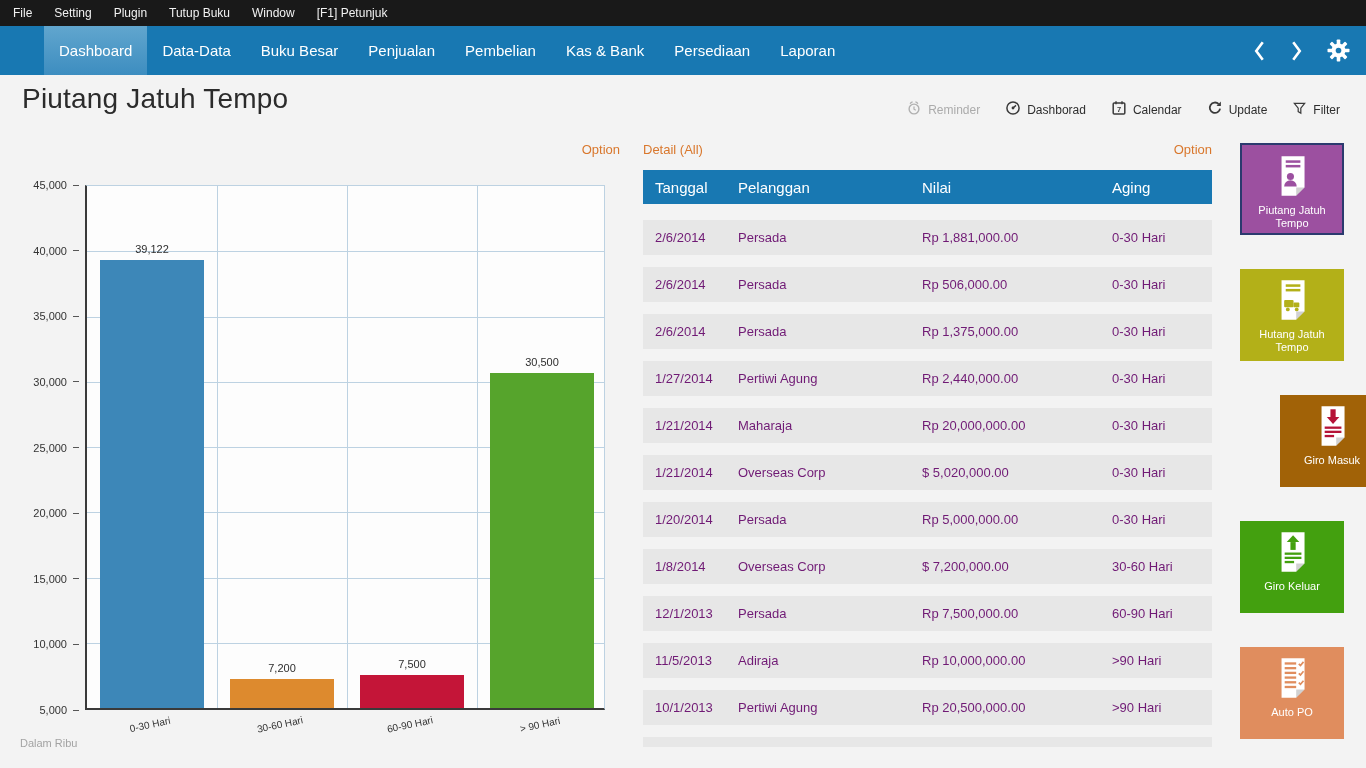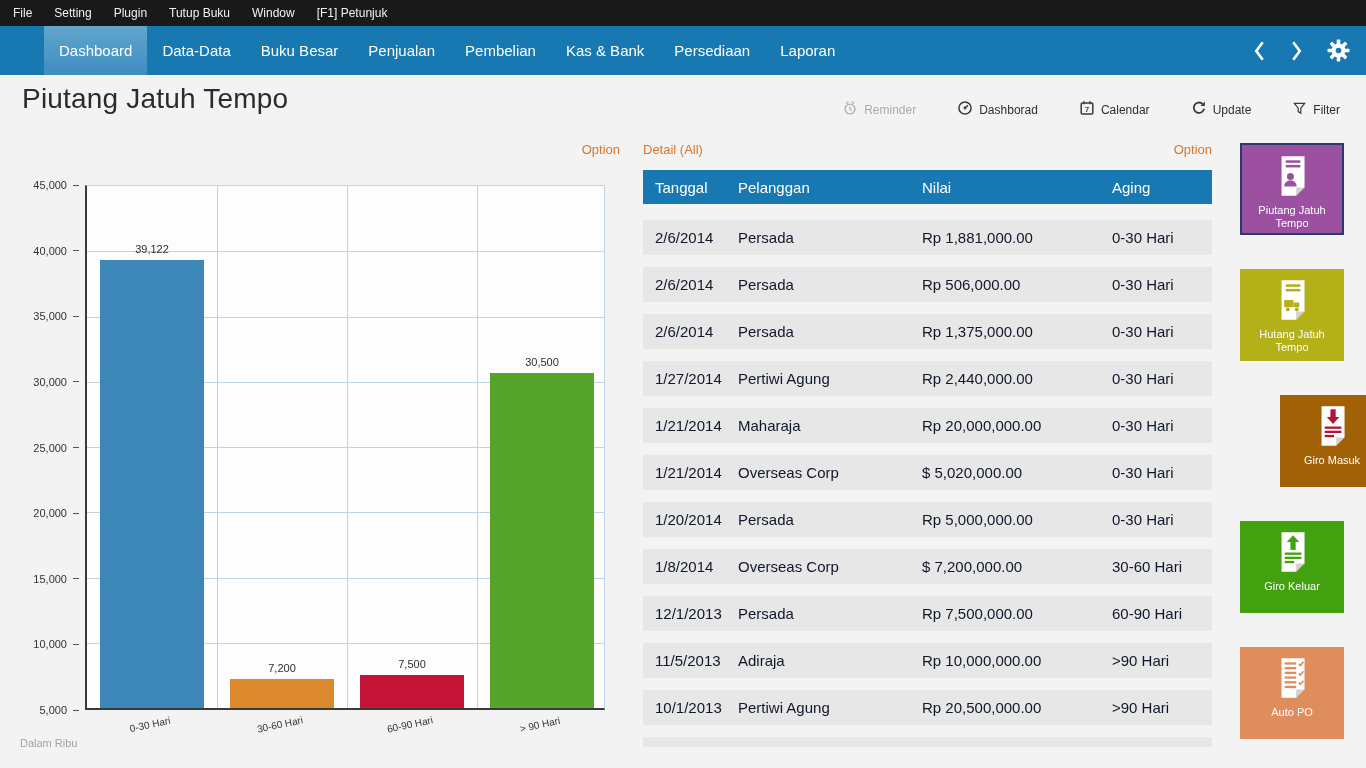--- a/index.html
+++ b/index.html
@@ -18,21 +18,21 @@
   .navbar { height:49px; background:#1878b2; display:flex; align-items:stretch; position:relative;padding-left:44px; }
   .tab { color:#fff; font-size:15px; display:flex; align-items:center; padding:0 15px; cursor:default; }
   .tab.active { background:linear-gradient(180deg,#61a6ce 0%, #3d8dc0 100%); }
   .nav-right { position:absolute; right:16px; top:0; height:100%; display:flex; align-items:center; gap:24px; }
   .nav-ico { display:flex; align-items:center; }
 
   
   .page { position:relative; width:1366px; height:693px; background:#f3f3f3; }
   .page-title { position:absolute; left:22px; top:8px; font-size:28px; font-weight:300; color:#2b2b2b; letter-spacing:.2px; }
 
-  .actions { position:absolute; top:25px; right:26px; display:flex; gap:41px; align-items:center; }
+  .actions { position:absolute; top:25px; right:26px; display:flex; gap:25px; align-items:center; }
   .action { display:flex; align-items:center; gap:6px; font-size:12px; color:#2e2e2e; }
   .action.disabled { color:#ababab; }
 
   .opt-link { color:#d9772c; font-size:13px; }
 
   
   .chart-option { position:absolute; top:67px; left:450px; width:170px; text-align:right; }
   .plot { position:absolute; left:85px; top:110px; width:520px; height:525px; background:#fdfdfd;
           border-left:2px solid #3a3a3a; border-bottom:2px solid #3a3a3a;
           border-top:1px solid #bdd2e2; border-right:1px solid #bdd2e2; }
@@ -47,21 +47,21 @@
   .x-label { position:absolute; top:4px; width:130px; text-align:center; font-size:10px; color:#333;
              transform:rotate(-12deg); }
   .chart-footnote { position:absolute; left:20px; top:662px; font-size:11px; color:#a3a3a3; }
 
   
   .table-panel { position:absolute; left:643px; top:67px; width:569px; }
   .panel-links { display:flex; justify-content:space-between; font-size:13px; height:18px; margin-bottom:10px; }
   .tbl-header { display:grid; grid-template-columns:83px 184px 190px 1fr; background:#1878b2;
                 color:#fff; font-size:15px; height:34px; align-items:center; }
   .tbl-row { display:grid; grid-template-columns:83px 184px 190px 1fr; background:#e7e7e7;
-             height:35px; align-items:center; margin-top:12px; font-size:15px; color:#0f172a; }
+             height:35px; align-items:center; margin-top:12px; font-size:13px; color:#701a75; }
   .tbl-row.first { margin-top:16px; }
   .cell { padding-left:12px; overflow:hidden; white-space:nowrap; }
   .tbl-strip { height:10px; background:#e7e7e7; margin-top:12px; }
 
   
   .tiles { position:absolute; left:1240px; top:68px; width:104px; }
   .tile { width:104px; height:92px; margin-bottom:34px; color:#fff; display:flex;
           flex-direction:column; align-items:center; cursor:default; }
   .tile.selected { border:2px solid #2b3a6e; }
   .tile svg { margin-top:8px; }

